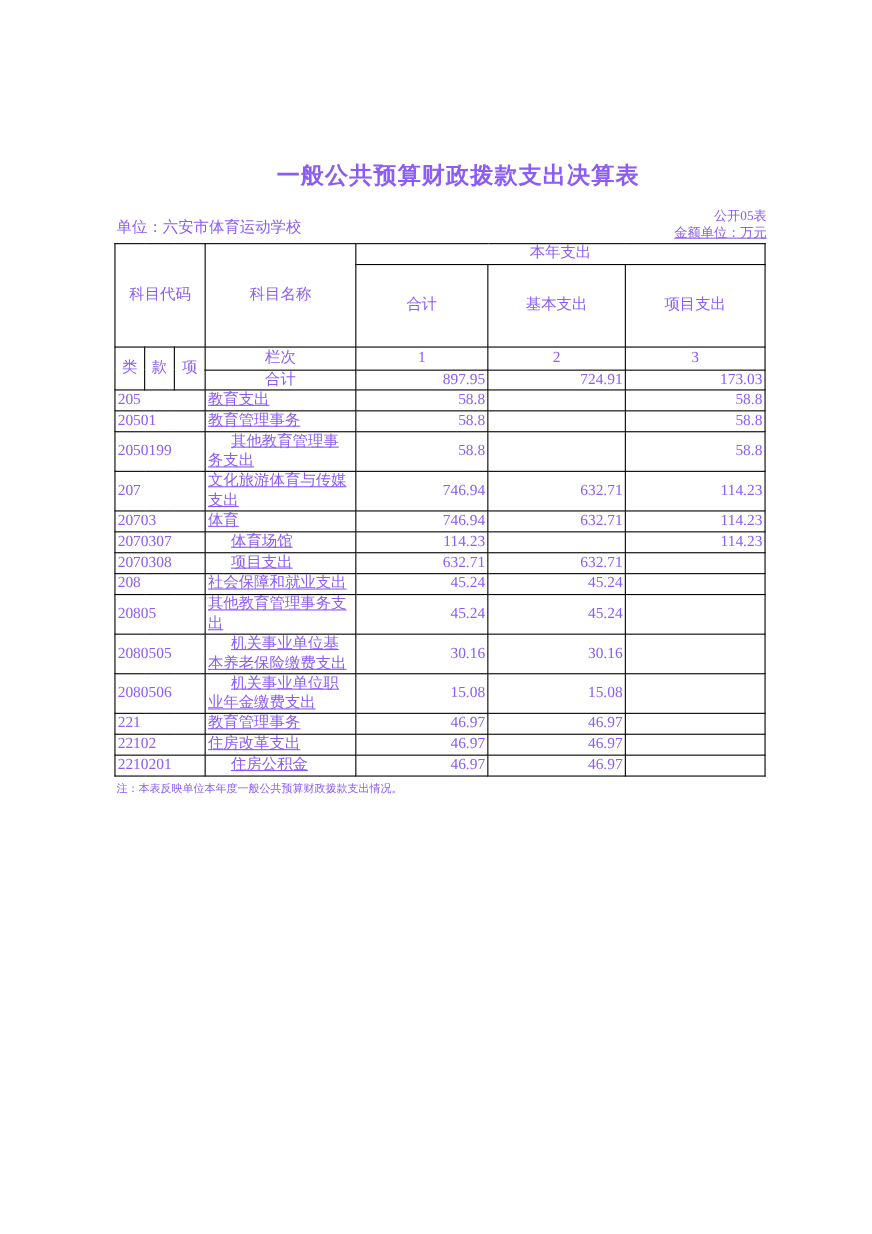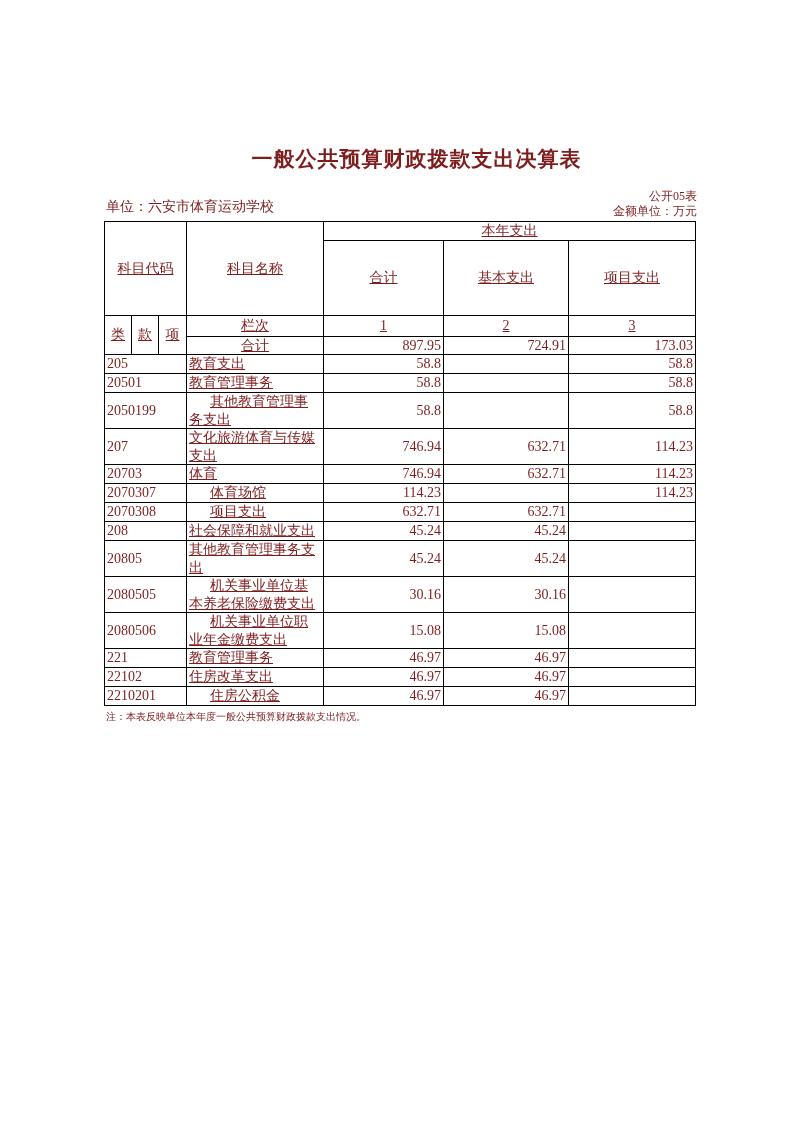--- a/index.html
+++ b/index.html
@@ -2,21 +2,21 @@
 <html><head>
 <meta charset="utf-8">
 <style>
   * { box-sizing: border-box; }
   html, body { margin: 0; padding: 0; background: #ffffff; }
   .page {
     position: relative;
     width: 793px;
     height: 840px;
     background: #ffffff;
-    color: #7f1d1d;
+    color: #8b5cf6;
     font-family: "Liberation Serif", "DejaVu Serif", serif;
     overflow: hidden;
   }
   .doc-title {
     position: absolute;
     top: 145px;
     left: 120px;
     width: 593px;
     text-align: center;
     font-family: "Liberation Sans", "DejaVu Sans", sans-serif;
@@ -35,20 +35,21 @@
     position: absolute;
     top: 198px;
     left: 106px;
     font-size: 14px;
   }
   .amount-unit {
     position: absolute;
     top: 203px;
     right: 96px;
     font-size: 12px;
+    text-decoration: underline;
   }
   table.fin {
     position: absolute;
     top: 221px;
     left: 104px;
     width: 591px;
     border-collapse: collapse;
     table-layout: fixed;
   }
   table.fin td {
@@ -57,21 +58,21 @@
     line-height: 17.5px;
     padding: 0 2px;
     vertical-align: middle;
     overflow: hidden;
   }
   tr.row-a td { height: 18px; }
   tr.row-b td { height: 75px; }
   tr.row-c td { height: 21px; }
   tr.row-d td { height: 18px; }
   tbody tr td { height: 19px; }
-  .center { text-align: center; text-decoration: underline; }
+  .center { text-align: center; }
   .num { text-align: right; padding-right: 3px; }
   .name { text-align: left; padding-left: 2px; text-decoration: underline; }
   .name.indent { text-indent: 21px; }
   .code { text-align: left; padding-left: 2px; }
   .bold { font-weight: 400; }
   .note {
     position: absolute;
     top: 710px;
     left: 106px;
     font-size: 10px;

